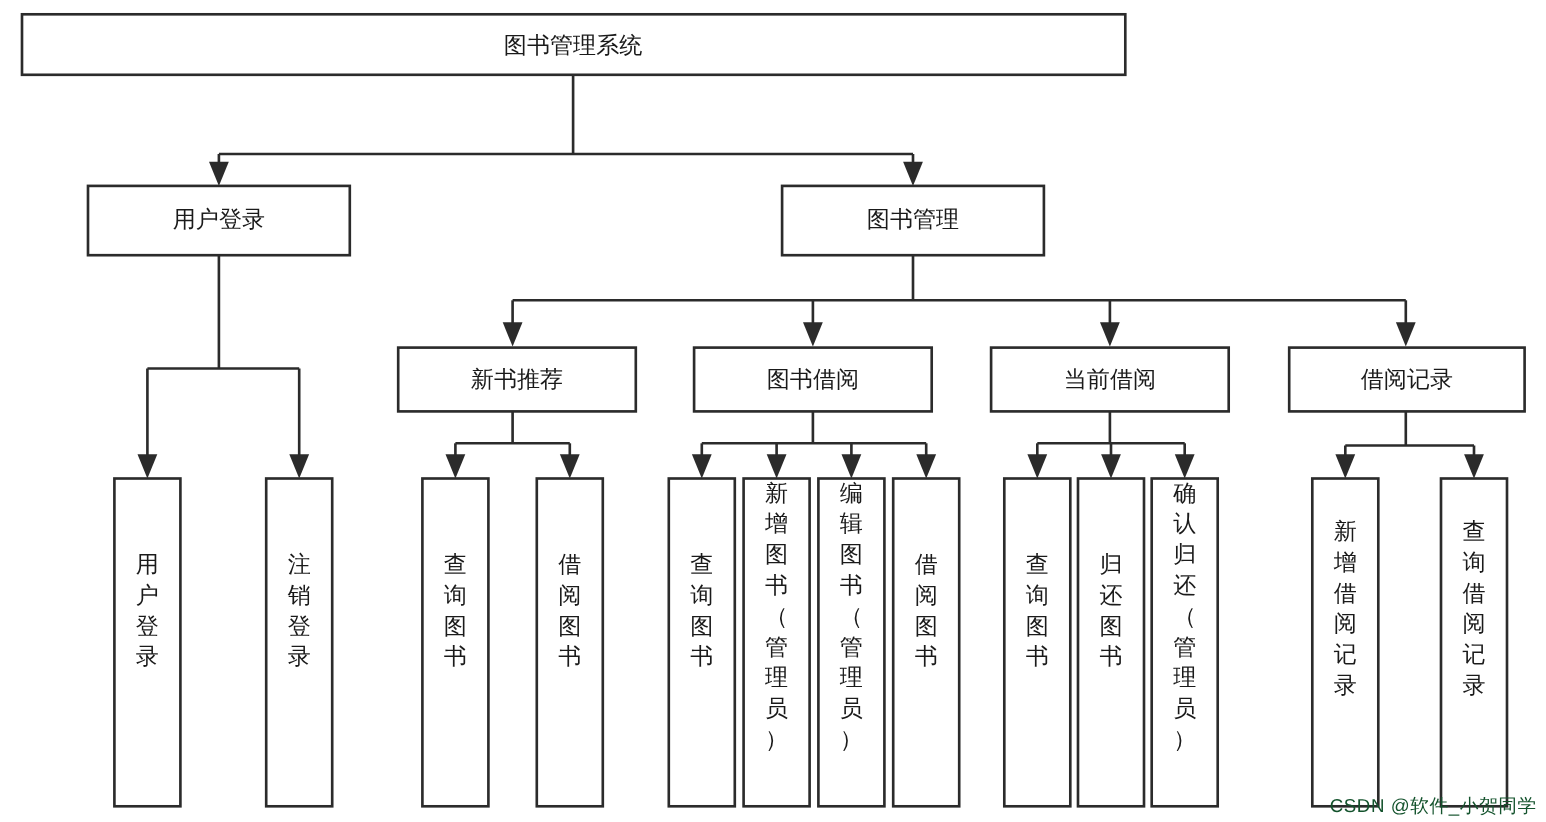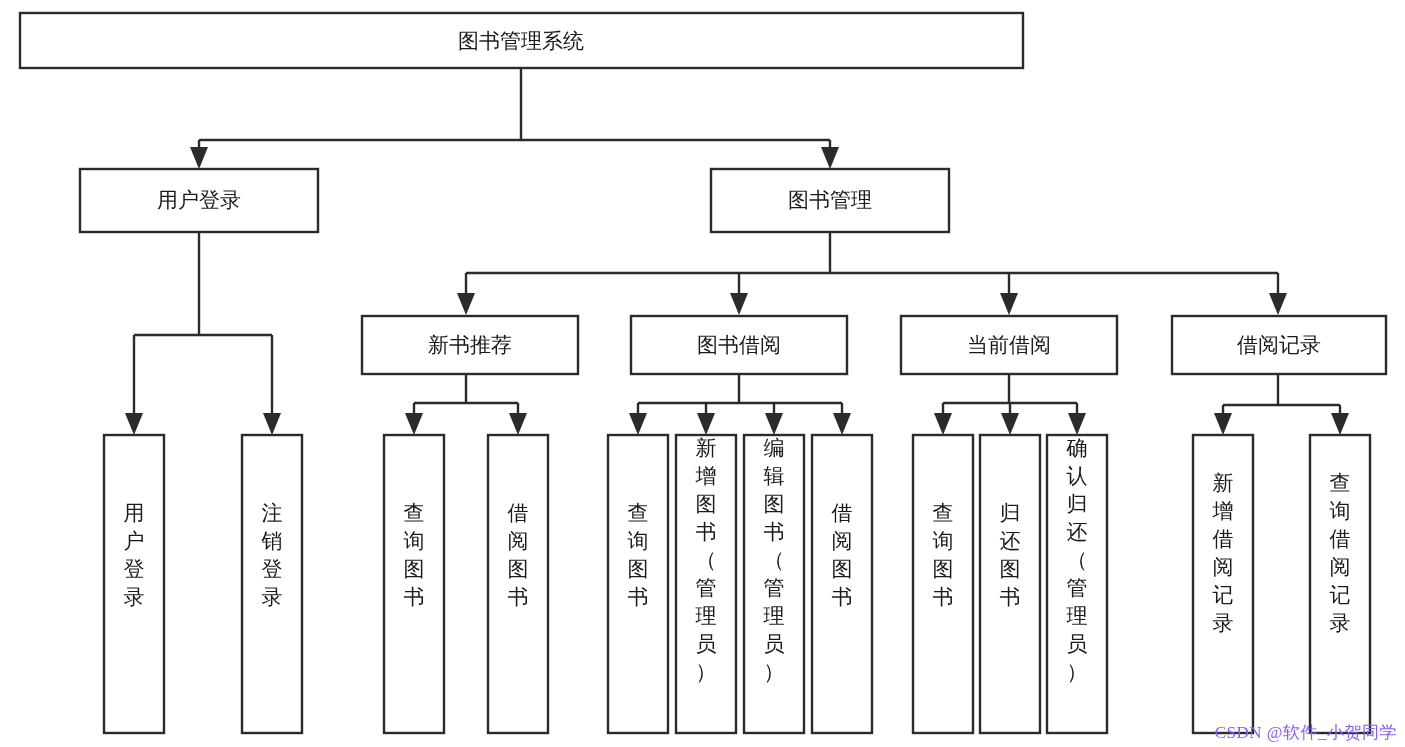--- a/index.html
+++ b/index.html
@@ -44,23 +44,23 @@
     stroke-linecap: butt;
   }
   .arrow-head {
     fill: #2b2b2b;
     stroke: none;
   }
   .watermark {
     position: absolute;
     right: 8px;
     bottom: 3px;
-    font-family: Liberation Serif, serif;
+    font-family: Liberation Sans, sans-serif;
     font-size: 17px;
-    color: #8b5cf6;
+    color: #14532d;
     letter-spacing: 0.5px;
     white-space: nowrap;
     pointer-events: none;
   }
 </style>
 </head>
 <body>
 
 <svg id="diagram" viewBox="0 0 1405 747" xmlns="http://www.w3.org/2000/svg">
 

